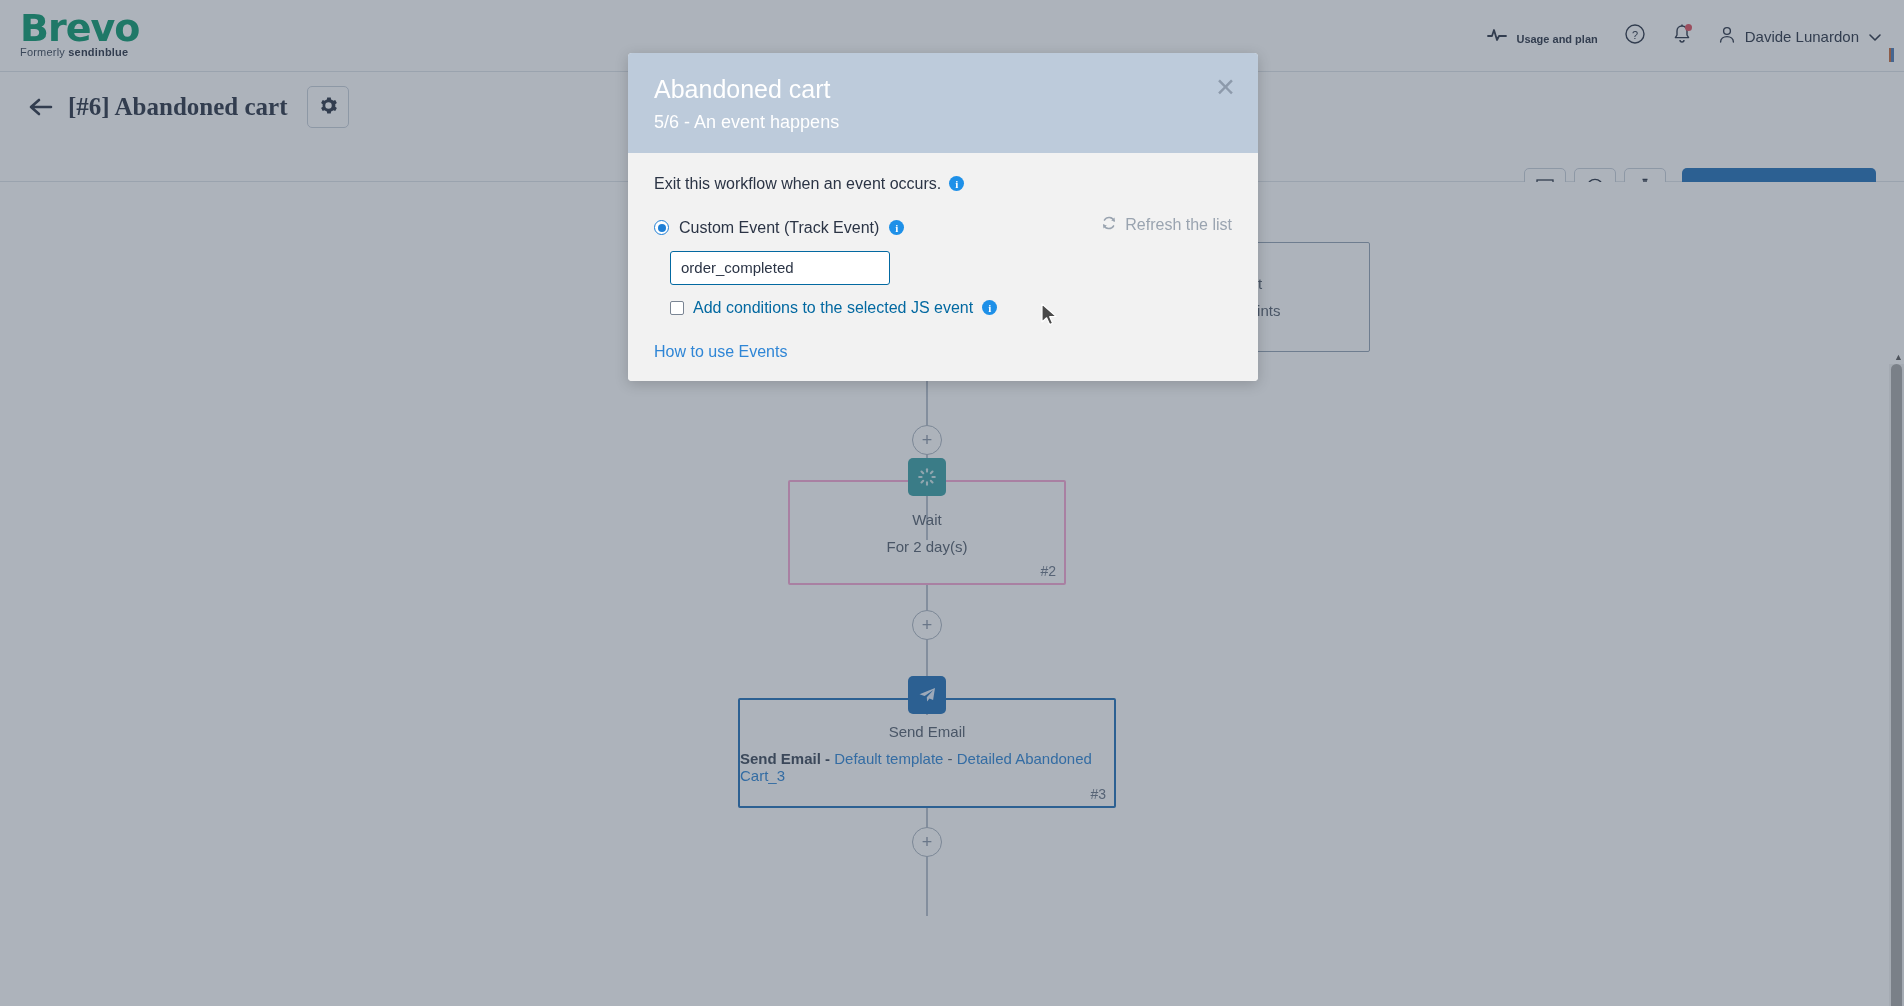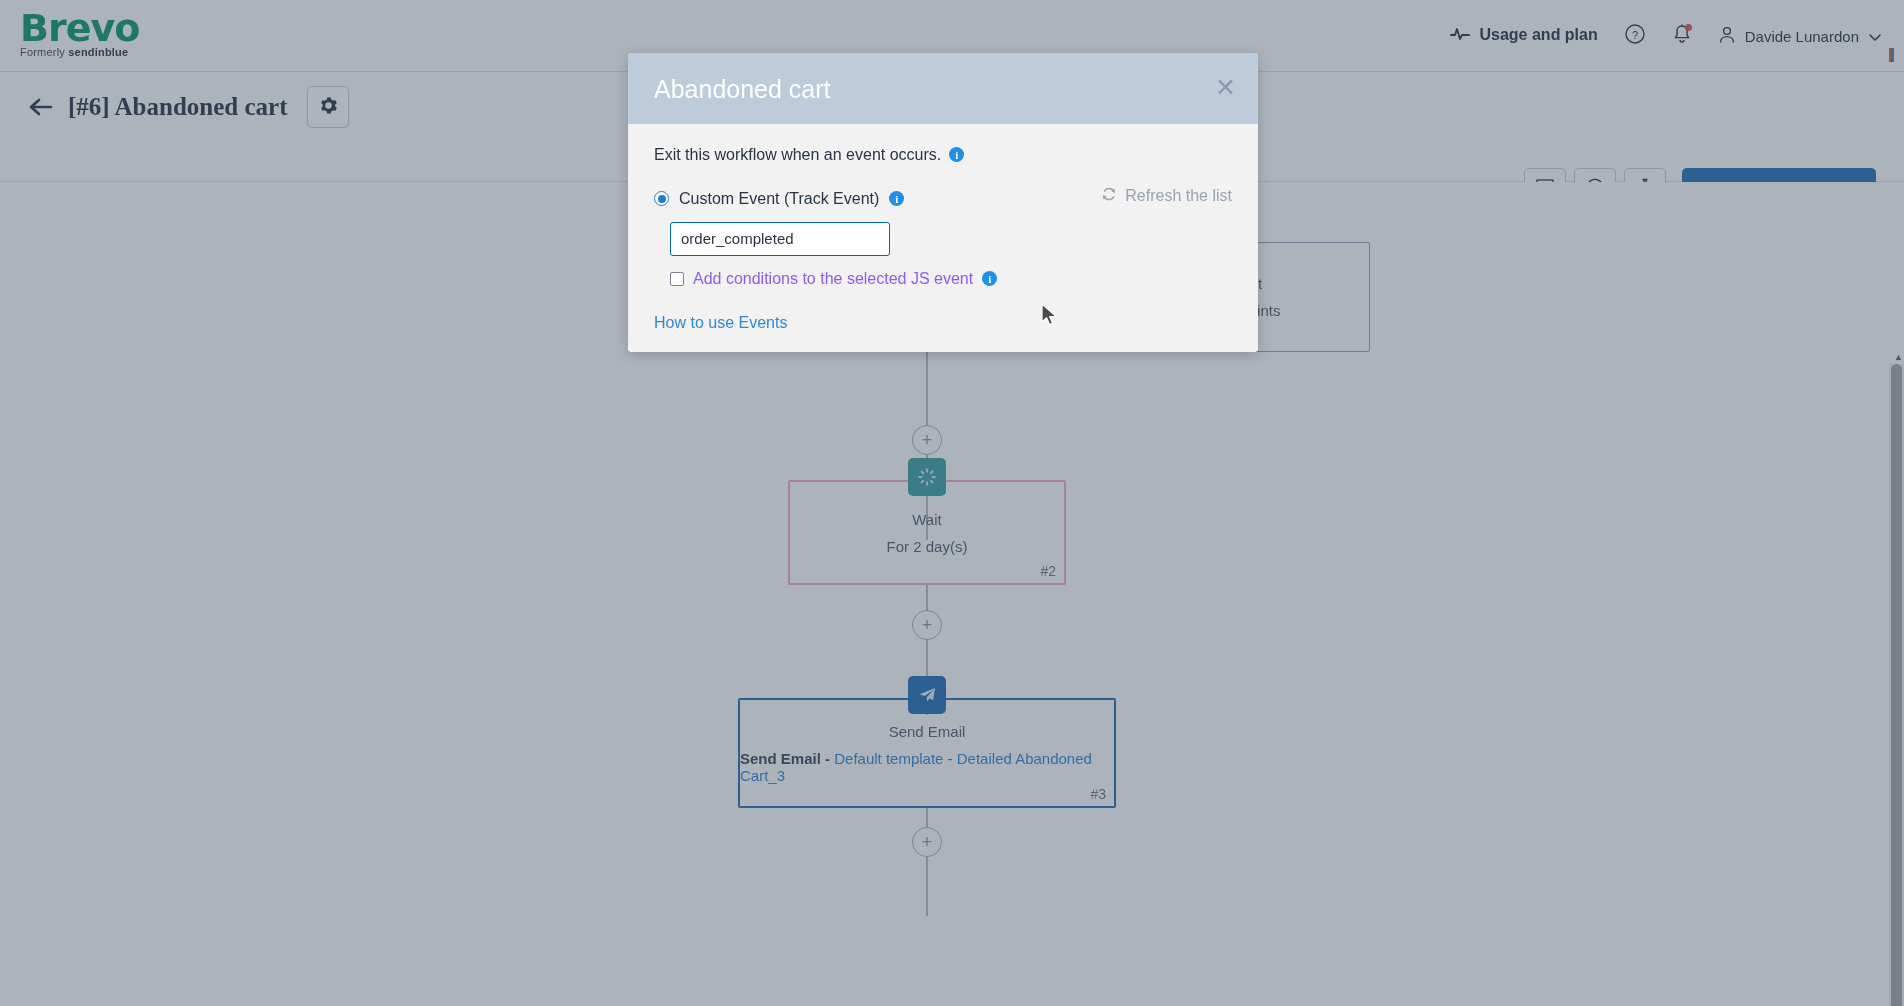--- a/index.html
+++ b/index.html
@@ -29,22 +29,22 @@
   .logo .formerly {
     font-size: 11px; color: #3c4858; margin-top: -2px; letter-spacing: .2px;
   }
   .logo .formerly b { color: #2b3445; font-weight: 700; }
 
   .topright {
     position: absolute; right: 22px; top: 0; height: 72px;
     display: flex; align-items: center; gap: 26px;
   }
   .usage-plan {
-    display: flex; align-items: flex-start; gap: 9px;
-    font-size: 16px; font-weight: 700; color: #2b3445; cursor: pointer;
+    display: flex; align-items: flex-end; gap: 9px;
+    font-size: 11px; font-weight: 700; color: #2b3445; cursor: pointer;
   }
   .icon-btn { display: flex; align-items: center; cursor: pointer; }
   .bell-wrap { position: relative; }
   .bell-dot {
     position: absolute; right: 0px; top: 1px; width: 7px; height: 7px;
     border-radius: 50%; background: #e05260;
   }
   .user-chip {
     display: flex; align-items: center; gap: 9px;
     font-size: 15px; color: #2b3445; cursor: pointer;
@@ -199,21 +199,21 @@
     padding: 0 10px; font-size: 15px; color: #2b3445;
     font-family: "Liberation Sans", sans-serif;
   }
   .check-row {
     display: flex; align-items: center; gap: 9px; margin-top: 14px; margin-left: 16px;
   }
   .checkbox {
     width: 14px; height: 14px; border: 1.5px solid #7a8594; background: #fff;
     border-radius: 2px; cursor: pointer; flex: none;
   }
-  .check-label { font-size: 16px; color: #8b5cf6; }
+  .check-label { font-size: 16px; color: #0369a1; }
   .how-link {
     margin-top: 26px; font-size: 16px; color: #2f86d6; cursor: pointer;
     display: inline-block; text-decoration: none;
   }
   .modal-footer {
     display: flex; justify-content: flex-end; align-items: center; gap: 10px;
     padding: 36px 26px 22px 26px; background: #f2f2f2;
   }
   .btn-back {
     min-width: 58px; height: 36px; padding: 0 16px;
@@ -399,20 +399,21 @@
         </div>
       </div>
     </div>
   </div>
 
   <div id="overlay"></div>
 
   <div class="modal">
     <div class="modal-head">
       <div class="modal-title">Abandoned cart</div>
+      <div class="modal-sub">5/6 - An event happens</div>
       <div class="modal-close">✕</div>
     </div>
 
     <div class="modal-body">
       <div class="hint-line">
         <span>Exit this workflow when an event occurs.</span>
         <span class="info-i">i</span>
       </div>
 
       <div class="refresh-link">

